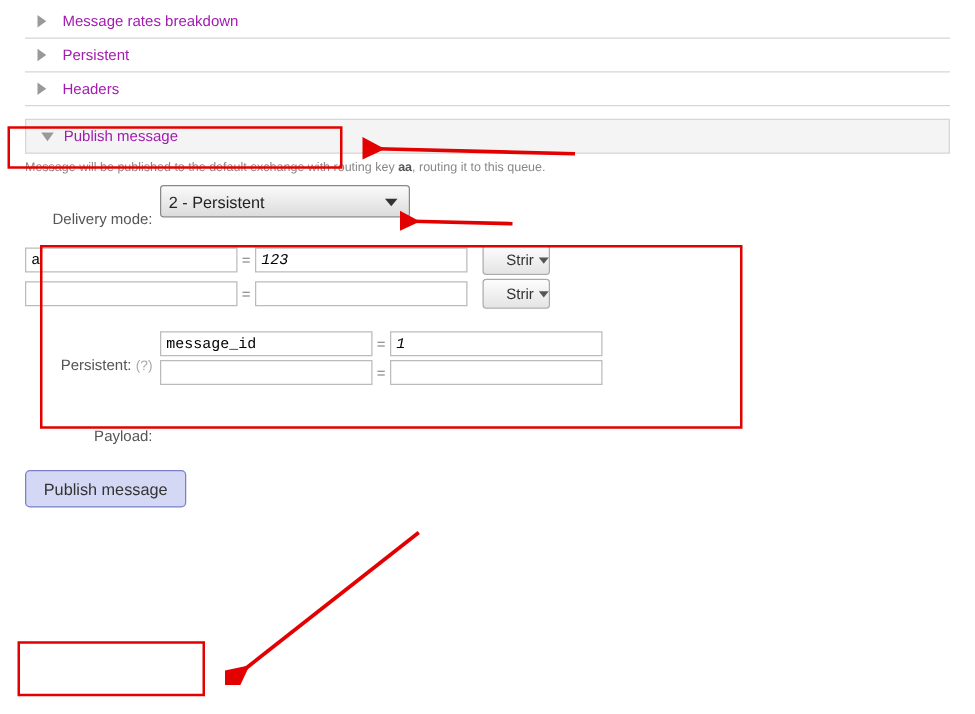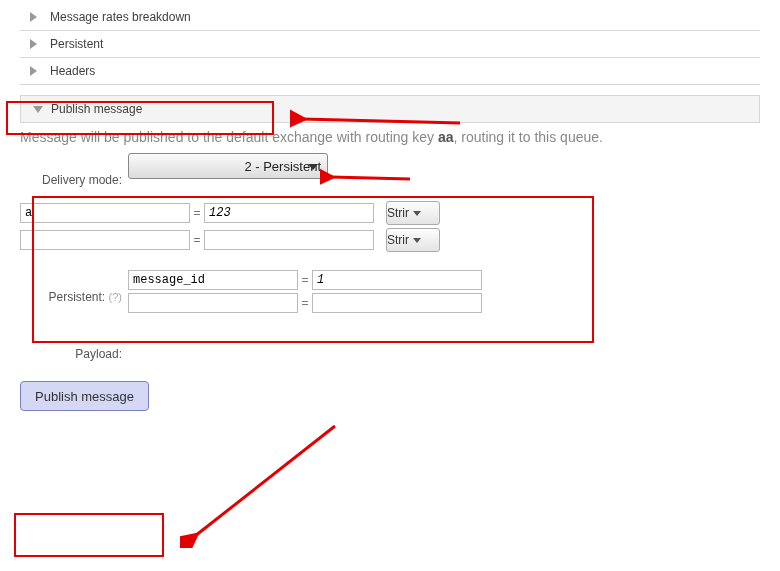--- a/index.html
+++ b/index.html
@@ -33,35 +33,35 @@
     border-bottom: 5px solid transparent;
     border-left: 7px solid #999;
   }
   .tri-down {
     border-left: 5px solid transparent;
     border-right: 5px solid transparent;
     border-top: 7px solid #999;
     top: 10px !important;
   }
   .section-title {
-    color: #404040;
+    color: #a21caf;
     font-size: 12px;
   }
   .publish-header {
     margin: 10px 20px 0 20px;
     border: 1px solid #d6d6d6;
     background: #f4f4f4;
     padding: 6px 0 6px 30px;
     position: relative;
   }
   .publish-header .tri { position:absolute; left:12px; top:11px; }
   .hint {
     margin: 6px 20px 8px 20px;
     color: #888;
-    font-size: 14px;
+    font-size: 10px;
   }
   .hint b { color: #555; }
   .form-area {
     margin: 0 20px;
   }
   .row {
     display: flex;
     align-items: flex-start;
     margin-bottom: 4px;
   }
@@ -89,21 +89,21 @@
   .in-key { width: 170px; }
   .in-val { width: 170px; font-style: italic; }
   .type-btn {
     height: 24px;
     width: 54px;
     border: 1px solid #aaa;
     border-radius: 3px;
     background: linear-gradient(#fdfdfd,#e4e4e4);
     font-size: 12px;
     color:#333;
-    display:flex; align-items:center; justify-content:flex-start;
+    display:flex; align-items:center; justify-content:flex-end;
     margin-left: 10px;
     cursor:pointer;
     position:relative;
   }
   .type-btn::after{
     content:"";
     border-left:4px solid transparent;
     border-right:4px solid transparent;
     border-top:5px solid #555;
     margin-left:4px;
@@ -113,21 +113,20 @@
     width: 200px;
     border: 1px solid #888;
     border-radius: 3px;
     background: linear-gradient(#fafafa,#dcdcdc);
     font-size: 13px;
     padding: 2px 6px;
     color:#222;
     appearance: none;
     -webkit-appearance: none;
     cursor:pointer;
-    text-align:right;
   }
   .select-wrap { position:relative; width:200px; }
   .select-wrap::after{
     content:"";
     position:absolute; right:10px; top:11px;
     border-left:5px solid transparent;
     border-right:5px solid transparent;
     border-top:6px solid #333;
     pointer-events:none;
   }

